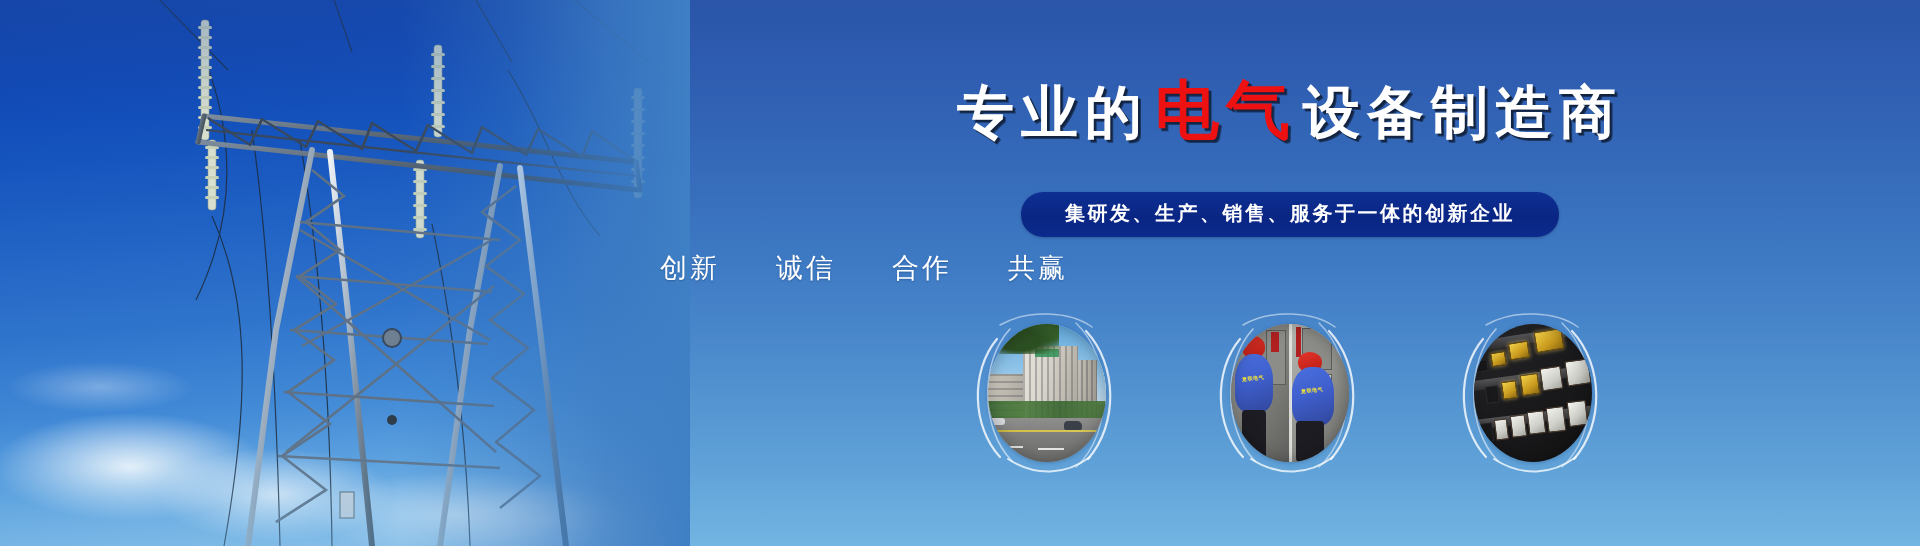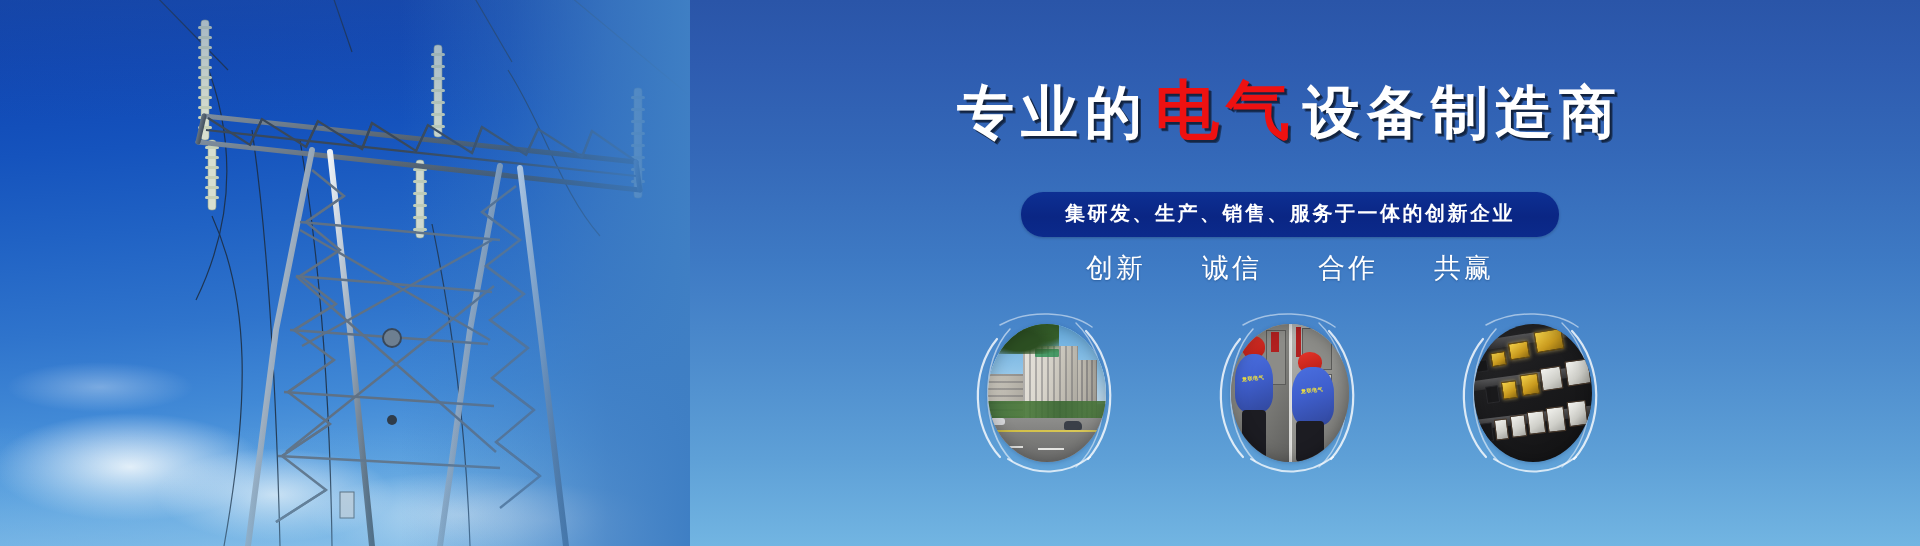--- a/index.html
+++ b/index.html
@@ -114,21 +114,21 @@
     font-size:20px;
     letter-spacing:2.5px;
     font-weight:bold;
     white-space:nowrap;
     box-shadow:0 1px 3px rgba(0,0,0,.22);
     font-family:Liberation Mono, monospace;
   }
 
   .keywords {
     position:absolute; top:250px; left:0; width:1260px;
-    display:flex; justify-content:center; align-items:center;
+    display:flex; align-items:center;
     gap:56px;
   }
   .keyword {
     color:#ffffff;
     font-size:27px;
     letter-spacing:3px;
     font-weight:500;
     text-shadow:0 1px 2px rgba(10,40,90,.35);
     font-family:"DejaVu Sans","Liberation Sans",sans-serif;
   }

